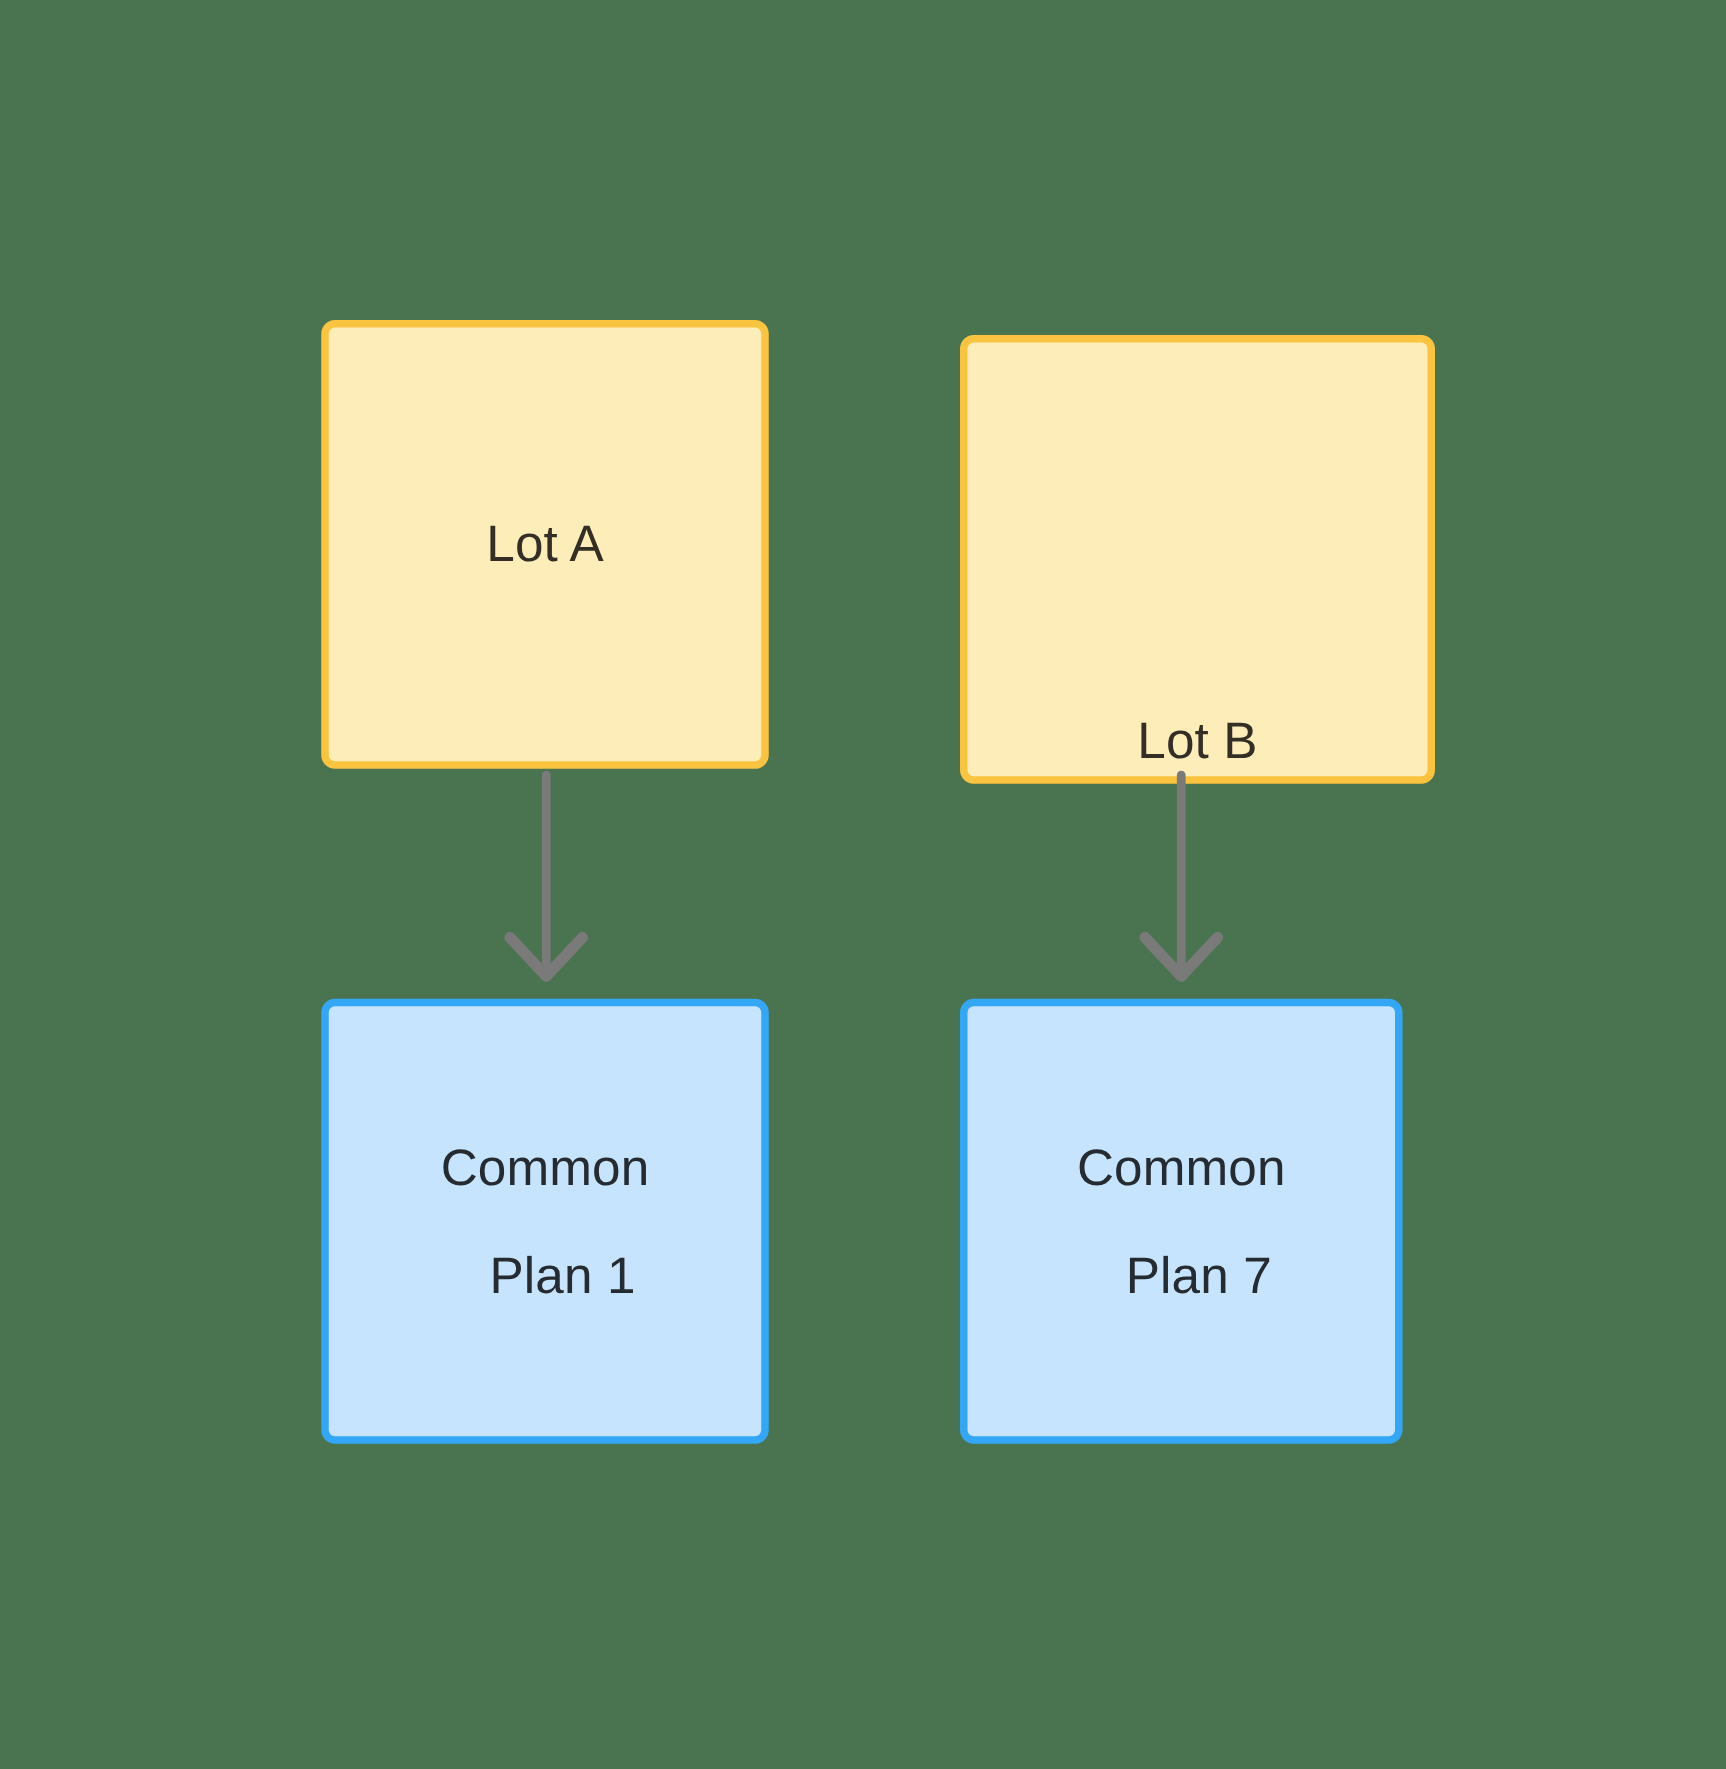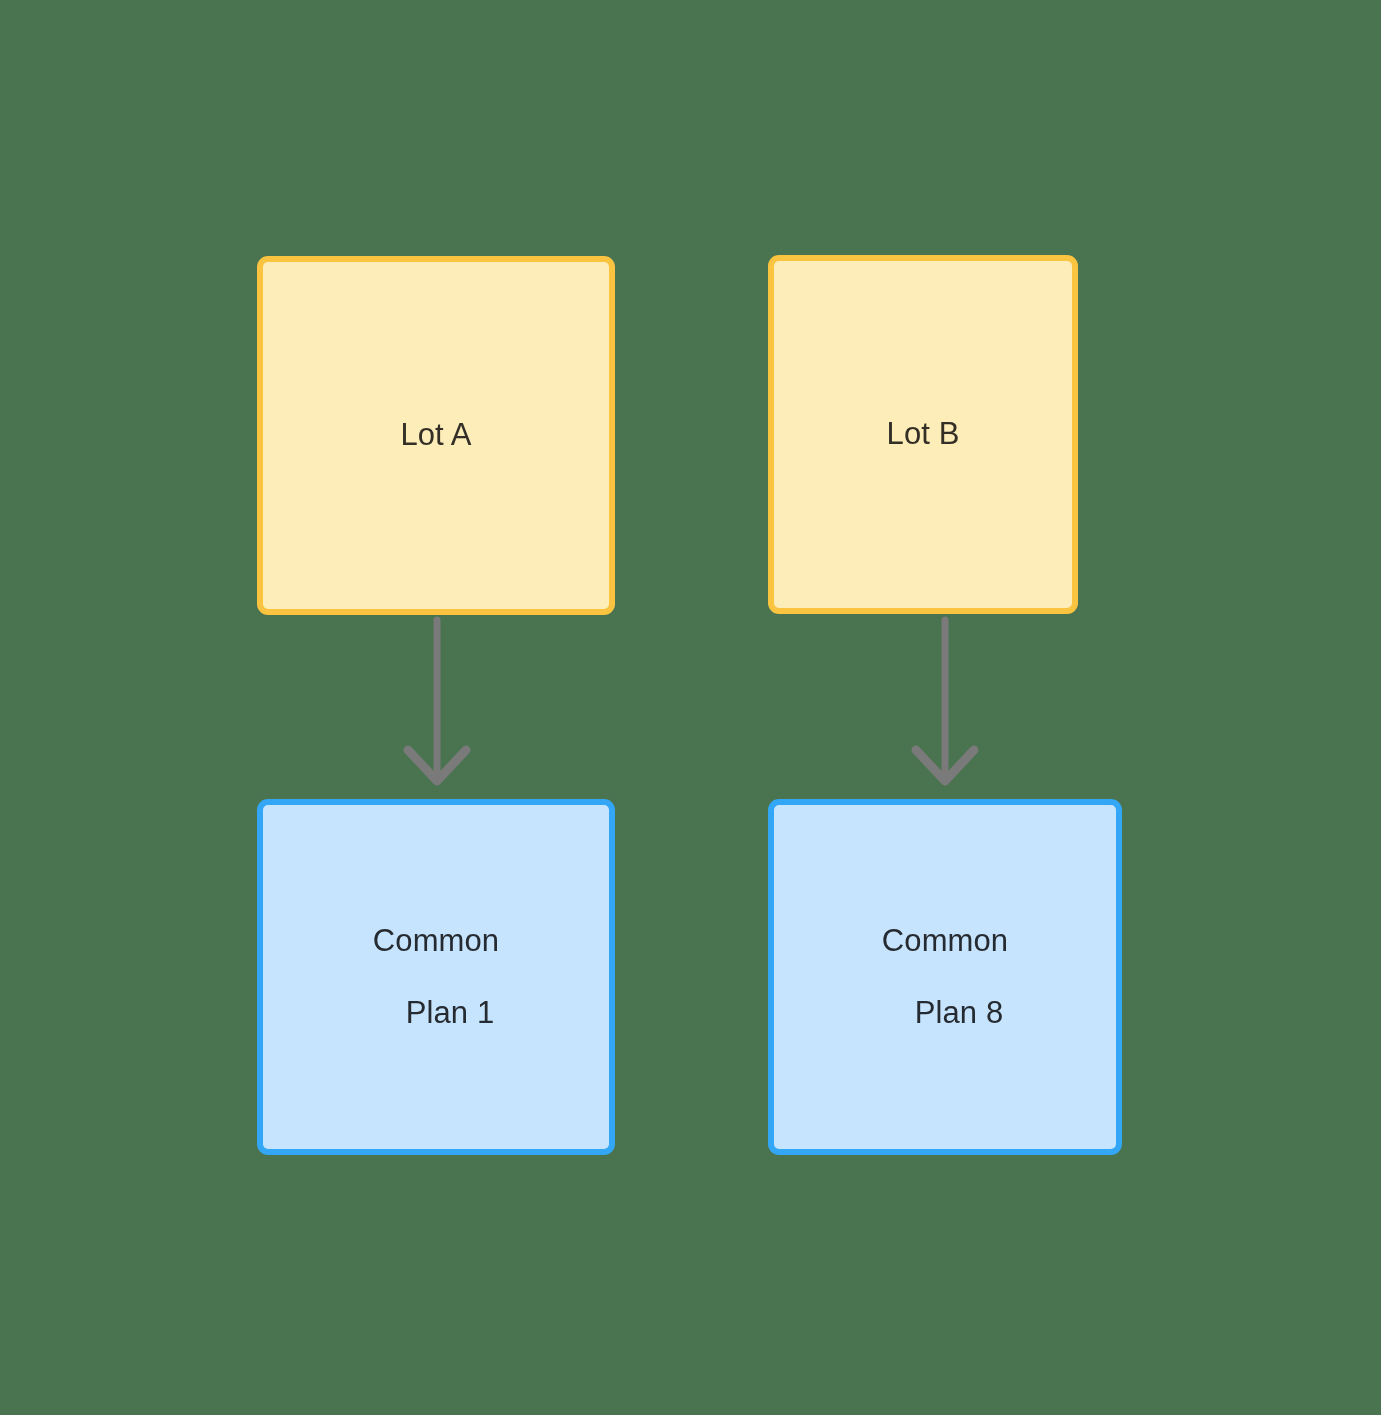--- a/index.html
+++ b/index.html
@@ -30,21 +30,21 @@
     align-items: center;
     justify-content: center;
     border-style: solid;
     border-width: 6px;
     border-radius: 11px;
     text-align: center;
     line-height: 1.42;
   }
   .node .node-label {
     display: block;
-    font-size: 31px;
+    font-size: 41px;
     letter-spacing: 0.1px;
     white-space: nowrap;
   }
   .node .node-label.line-two {
     margin-top: 28px;
     margin-left: 28px;
   }
 
   .node-lot {
     background: #fdedb8;
@@ -52,21 +52,21 @@
     color: #332f27;
   }
   .node-plan {
     background: #c6e4fd;
     border-color: #33a6f5;
     color: #262b31;
   }
 
   
   #node-lot-a   { left: 257px; top: 256px;  width: 358px; height: 359px; }
-  #node-lot-b   { left: 768px; top: 255px;  width: 310px; height: 359px; }
+  #node-lot-b   { left: 768px; top: 268px;  width: 380px; height: 359px; justify-content: flex-end; }
   #node-plan-1  { left: 257px; top: 799px;  width: 358px; height: 356px; }
   #node-plan-2  { left: 768px; top: 799px;  width: 354px; height: 356px; }
 
   
   .edge {
     position: absolute;
     top: 615px;
     width: 120px;
     height: 180px;
     pointer-events: none;
@@ -88,21 +88,21 @@
     <span class="node-label">Lot B</span>
   </div>
 
   <div class="node node-plan" id="node-plan-1" style="background: rgb(198, 228, 253); border-color: rgb(51, 166, 245); color: rgb(38, 43, 49);">
     <span class="node-label">Common</span>
     <span class="node-label line-two">Plan 1</span>
   </div>
 
   <div class="node node-plan" id="node-plan-2" style="background: rgb(198, 228, 253); border-color: rgb(51, 166, 245); color: rgb(38, 43, 49);">
     <span class="node-label">Common</span>
-    <span class="node-label line-two">Plan 8</span>
+    <span class="node-label line-two">Plan 7</span>
   </div>
 
   <div class="edge" id="edge-lot-a-to-plan-1">
     <svg viewBox="0 0 120 180" xmlns="http://www.w3.org/2000/svg">
       <line x1="60" y1="5" x2="60" y2="163" stroke="#7a7a7a" stroke-width="7" stroke-linecap="round"></line>
       <polyline points="31,135 60,166 89,135" fill="none" stroke="#7a7a7a" stroke-width="9" stroke-linecap="round" stroke-linejoin="round"></polyline>
     </svg>
   </div>
 
   <div class="edge" id="edge-lot-b-to-plan-2">

